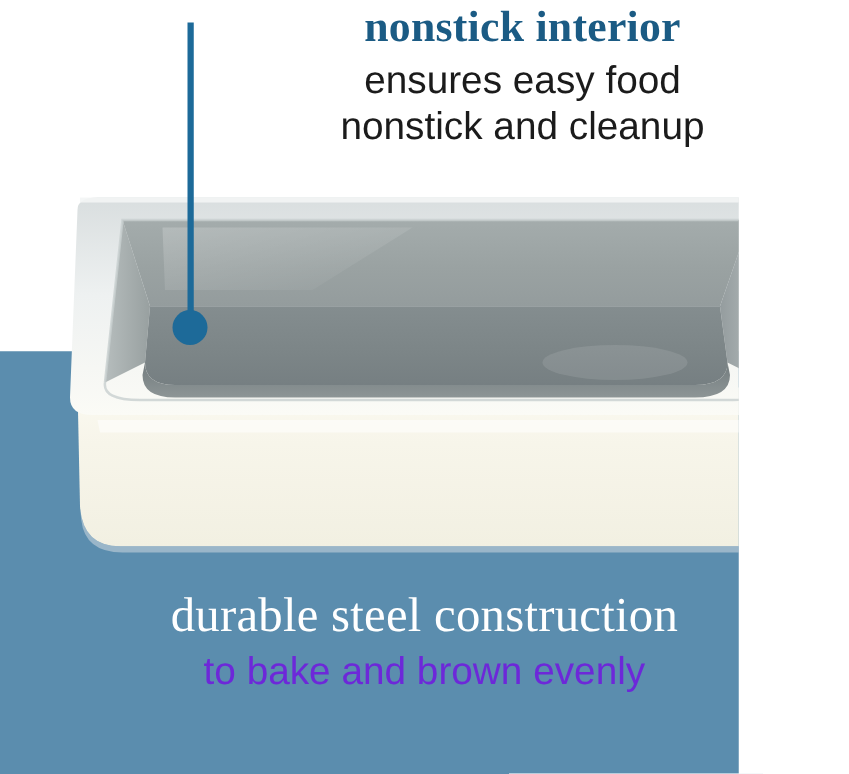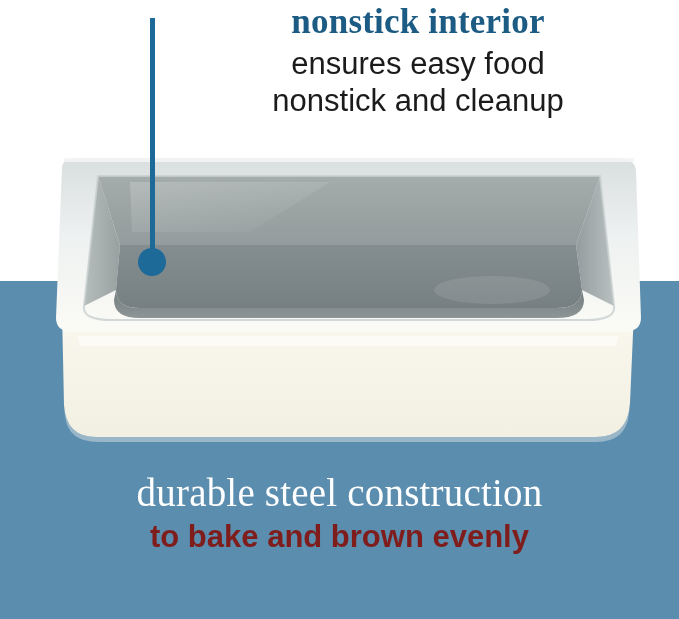--- a/index.html
+++ b/index.html
@@ -2,21 +2,21 @@
 <html><head>
 <meta charset="utf-8">
 <style>
   html, body {
     margin: 0;
     padding: 0;
     background: #ffffff;
   }
   #stage {
     position: relative;
-    width: 679px;
+    width: 591px;
     height: 619px;
     overflow: hidden;
     background: #ffffff;
     font-family: "Liberation Sans", sans-serif;
   }
 
   
   .bg-top {
     position: absolute;
     left: 0; top: 0;
@@ -102,24 +102,24 @@
     font-weight: 400;
     font-size: 39px;
     line-height: 46px;
     color: #ffffff;
     margin: 0;
     letter-spacing: 0.2px;
     white-space: nowrap;
   }
   .caption-sub {
     font-family: "Liberation Sans", sans-serif;
-    font-weight: 700;
+    font-weight: 400;
     font-size: 31px;
     line-height: 38px;
-    color: #7f1d1d;
+    color: #6d28d9;
     margin: 0;
     padding-top: 2px;
   }
 </style>
 </head>
 <body>
 
 <div id="stage">
 
   <div class="bg-top"></div>

